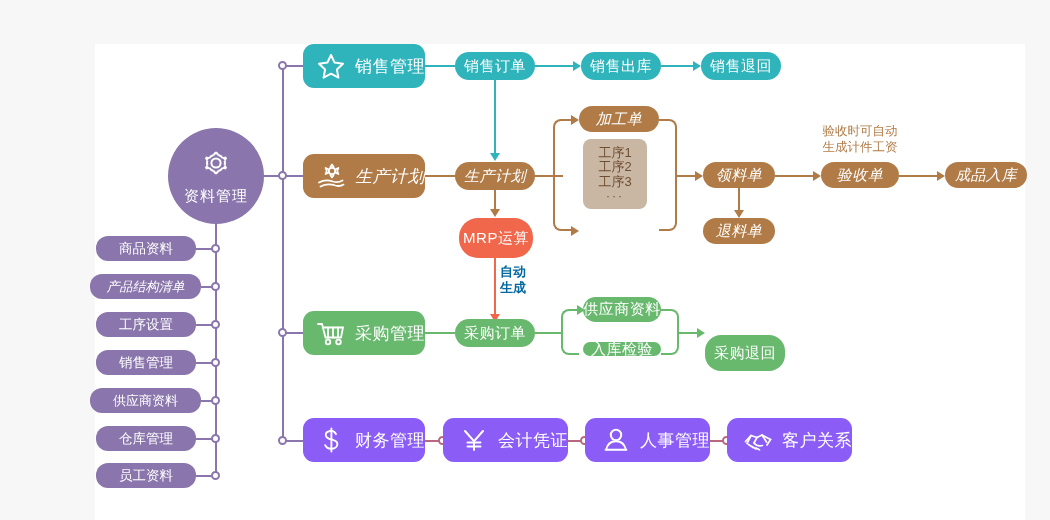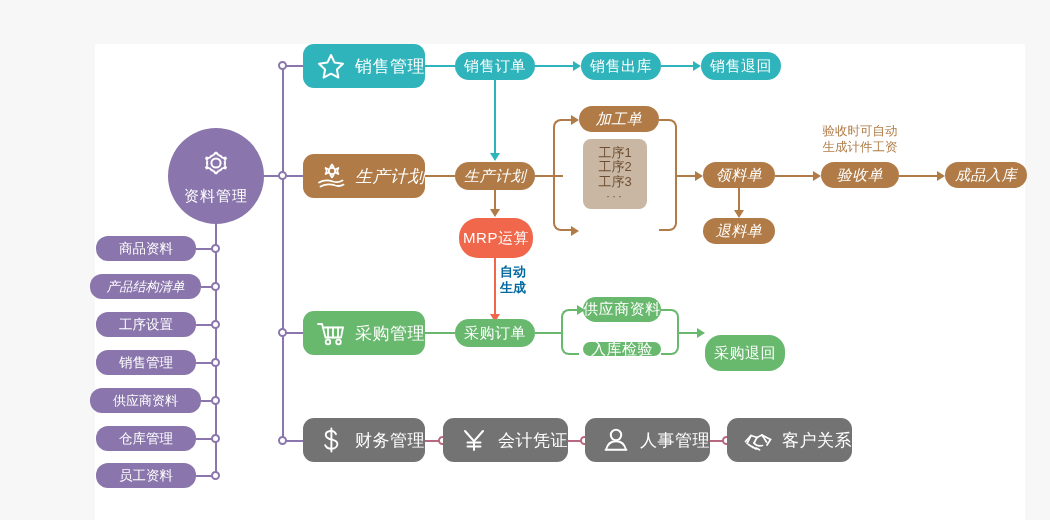--- a/index.html
+++ b/index.html
@@ -27,21 +27,21 @@
   .node.pill{border-radius:16px;}
   .mod{border-radius:11px;font-size:17px;justify-content:flex-end;padding-left:12px;}
   .mod .ico{width:34px;height:34px;margin-right:7px;flex:0 0 34px;display:flex;align-items:center;justify-content:center;}
   .mod .ico svg{display:block;}
   .lbl{line-height:1;}
 
   
   .c-teal{background:#2fb4bb;}
   .c-brown{background:#b07b46;font-style:italic;}
   .c-green{background:#68b86e;}
-  .c-rose{background:#737373;}
+  .c-rose{background:#8b5cf6;}
   .c-red{background:#f0674c;}
 
   
   .line{position:absolute;background:#8a76ac;z-index:2;}
   .hline{height:2px;}
   .vline{width:2px;}
   .dot{
     position:absolute;width:9px;height:9px;border-radius:50%;
     background:#ffffff;border:2px solid #8a76ac;box-sizing:border-box;z-index:5;
   }

